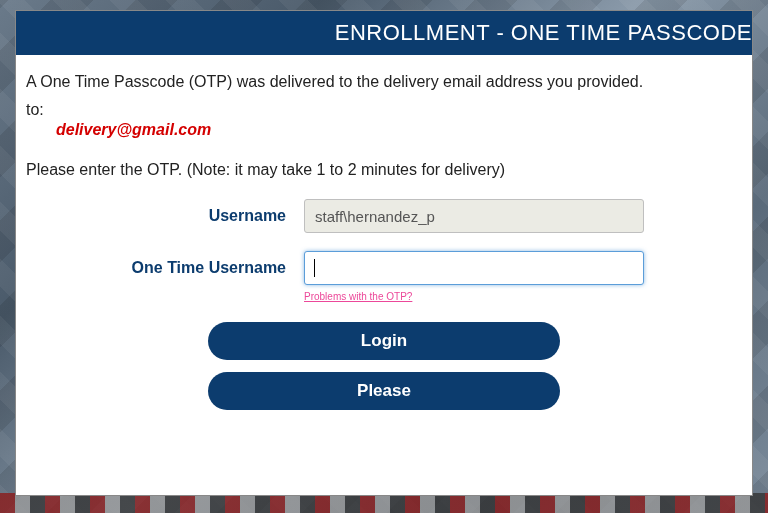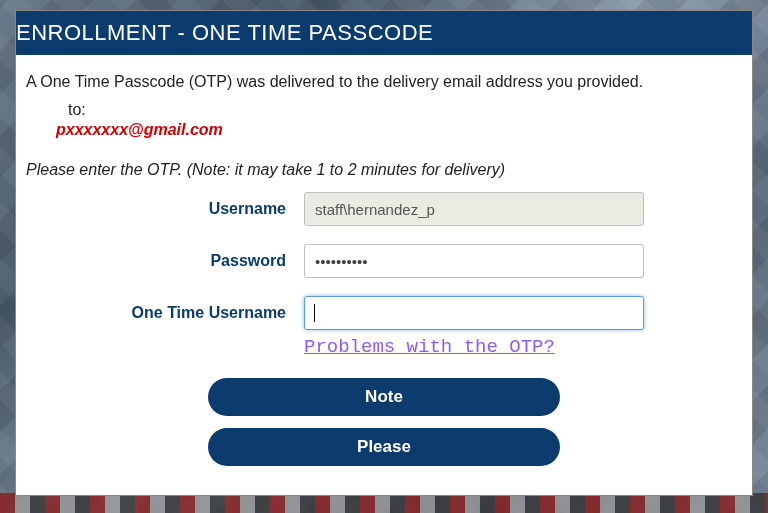--- a/index.html
+++ b/index.html
@@ -34,42 +34,42 @@
       right: 15px;
       bottom: 17px;
       background: #fff;
       border: 1px solid #888;
       display: flex;
       flex-direction: column;
     }
     .modal-header {
       background: #0c3c6e;
       color: #fff;
-      text-align: left;
+      text-align: right;
       padding: 9px 0;
       font-size: 22px;
       font-weight: normal;
       letter-spacing: 0.5px;
     }
     .modal-body {
       padding: 18px 10px 10px 10px;
       color: #222;
       font-size: 16px;
     }
     .info-line { margin-bottom: 10px; }
-    .to-line { margin-top: 6px; margin-left: 42px; }
+    .to-line { margin-top: 6px; }
     .masked-email {
       color: #d40000;
       font-style: italic;
       font-weight: bold;
       margin-left: 30px;
       display: block;
       margin-top: 2px;
     }
-    .enter-otp-line { margin-top: 22px; margin-bottom: 13px; font-style: italic; }
+    .enter-otp-line { margin-top: 22px; margin-bottom: 20px; }
     .form-area {
       display: flex;
       flex-direction: column;
       align-items: center;
     }
     .form-row {
       display: flex;
       align-items: center;
       margin-bottom: 18px;
       width: 560px;
@@ -102,27 +102,26 @@
       border: 1px solid #5b9dd9;
       box-shadow: 0 0 4px rgba(91,157,217,0.7);
     }
     .helper-row {
       width: 560px;
       display: flex;
       margin-bottom: 20px;
     }
     .helper-spacer { width: 200px; }
     .helper-link {
-      color: #8b5cf6;
+      color: #ec4899;
       text-decoration: underline;
-      font-size: 19px;
+      font-size: 10px;
       cursor: pointer;
       padding-left: 0;
       margin-top: 4px;
-      font-family: Liberation Mono, monospace;
     }
     .btn {
       width: 352px;
       height: 38px;
       border-radius: 20px;
       background: #0c3c6e;
       color: #fff;
       font-size: 17px;
       font-weight: bold;
       border: none;
@@ -146,50 +145,46 @@
 <div class="bg-texture"></div>
 <div class="bg-bottom"></div>
 
 <div class="modal">
   <div class="modal-header">
     <span>ENROLLMENT - ONE TIME PASSCODE</span>
   </div>
   <div class="modal-body">
     <div class="info-line">A One Time Passcode (OTP) was delivered to the delivery email address you provided.</div>
     <div class="to-line">to:</div>
-    <span class="masked-email">pxxxxxxx@gmail.com</span>
+    <span class="masked-email">delivery@gmail.com</span>
     <div class="enter-otp-line">Please enter the OTP. (Note: it may take 1 to 2 minutes for delivery)</div>
 
     <div class="form-area">
 
       <div class="form-row">
         <div class="form-label">Username</div>
         <input class="form-input readonly" type="text" readonly="" value="staff\hernandez_p" style="">
       </div>
 
-      <div class="form-row">
-        <div class="form-label">Password</div>
-        <input class="form-input" type="text" value="••••••••••" style="">
-      </div>
 
       <div class="form-row otp-row">
         <div class="form-label">One Time Username</div>
         <div class="input-wrap">
           <input class="form-input focused" type="text" value="" style="">
           <div class="cursor-caret" style="left:10px; top:8px;"></div>
         </div>
       </div>
 
       <div class="helper-row">
         <div class="helper-spacer"></div>
         <a class="helper-link">Problems with the OTP?</a>
       </div>
 
       <button class="btn">
-        <span>Note</span>
+        <span>Login</span>
       </button>
 
       <button class="btn">
         <span>Please</span>
       </button>
 
     </div>
   </div>
 </div>
 

